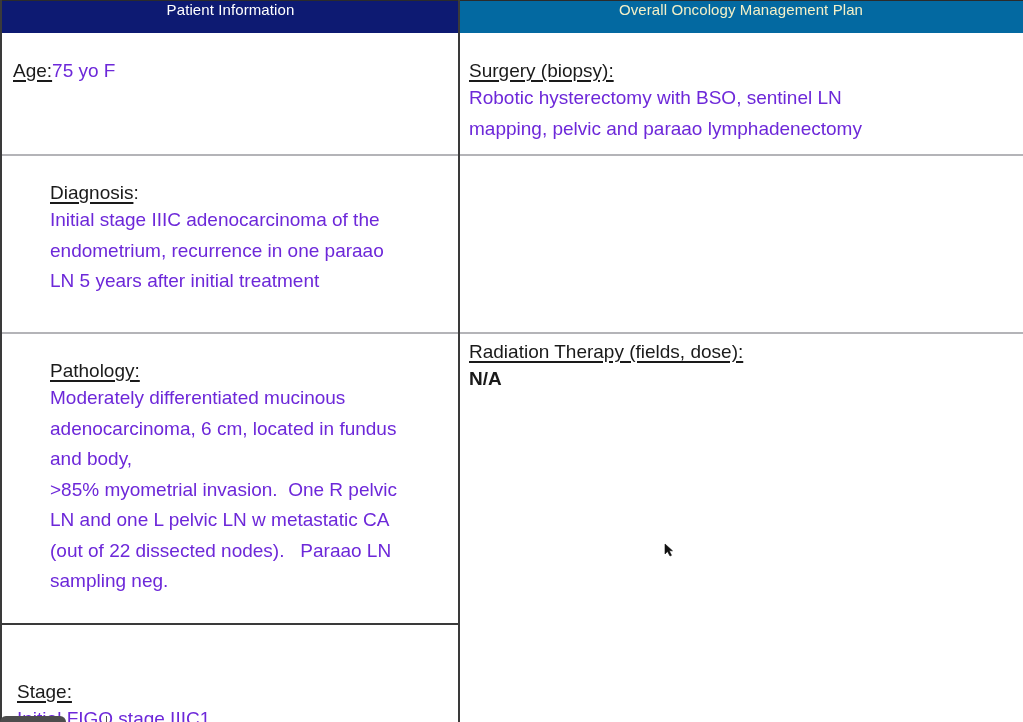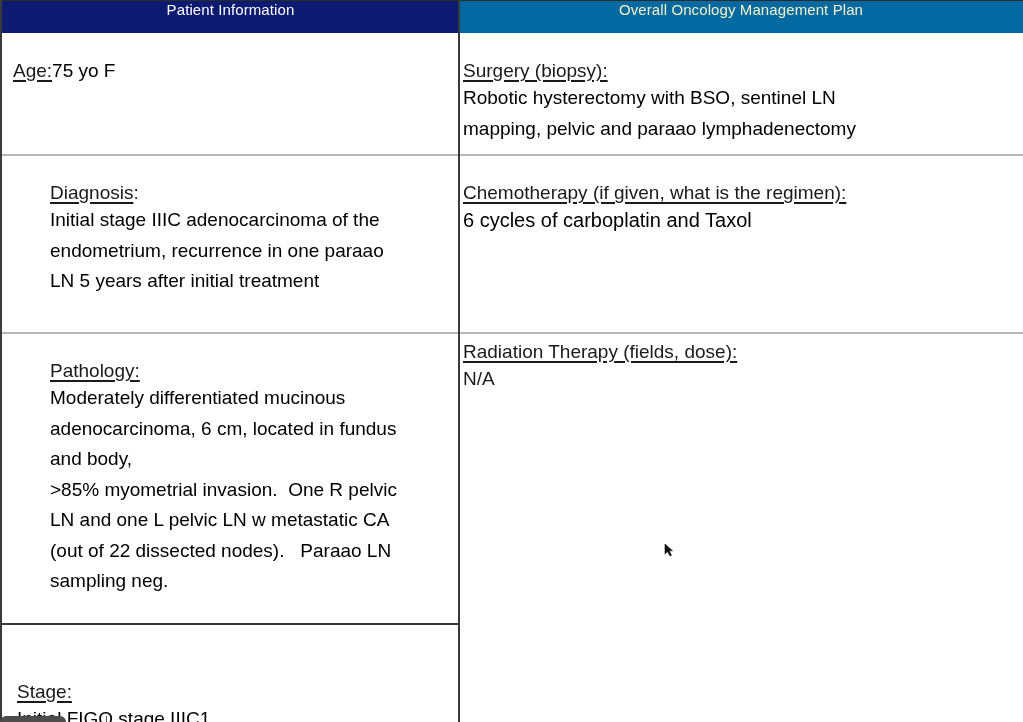--- a/index.html
+++ b/index.html
@@ -79,45 +79,45 @@
       padding-left: 11px;
       padding-top: 8px;
     }
     .cell-left {
       left: 2px;
       width: 456px;
     }
     .cell-right {
       left: 460px;
       width: 563px;
-      padding-left: 3px;
+      padding-left: 9px;
     }
     .label {
       display: inline-block;
       color: #1a1a1a;
       font-size: 19px;
       line-height: 24px;
       text-decoration: underline;
       text-underline-offset: 3px;
       text-decoration-thickness: 1.5px;
       margin-top: 16px;
     }
     .value {
-      color: #000000;
+      color: #6d28d9;
       font-size: 19px;
       line-height: 30.5px;
       white-space: pre-wrap;
     }
     .value.inline {
       display: inline;
       line-height: 24px;
     }
     .value.dark {
       color: #1a1a1a;
-      font-weight: normal;
+      font-weight: bold;
     }
     .value.chemo {
       font-size: 20px;
     }
     .cursor {
       position: absolute;
       left: 664px;
       top: 543px;
       width: 12px;
       height: 16px;
@@ -188,24 +188,20 @@
     <div><span class="label">Stage:</span></div>
     <div class="value">Initial FIGO stage IIIC1</div>
   </div>
 
   <div class="cell cell-right" style="top:35px; height:119px;">
     <div><span class="label">Surgery (biopsy):</span></div>
     <div class="value">Robotic hysterectomy with BSO, sentinel LN
 mapping, pelvic and paraao lymphadenectomy</div>
   </div>
 
-  <div class="cell cell-right" style="top:157px; height:175px;">
-    <div><span class="label">Chemotherapy (if given, what is the regimen):</span></div>
-    <div class="value chemo">6 cycles of carboplatin and Taxol</div>
-  </div>
 
   <div class="cell cell-right" style="top:316px; height:387px;">
     <div><span class="label">Radiation Therapy (fields, dose):</span></div>
     <div class="value dark">N/A</div>
   </div>
 
 </div>
 
 <svg class="cursor" viewBox="0 0 12 16">
   <path d="M1 1 L1 11 L3.5 8.5 L6 13 L7.5 12.3 L5.2 7.8 L8.5 7.8 Z" fill="#111" stroke="#111" stroke-width="0.6"></path>

